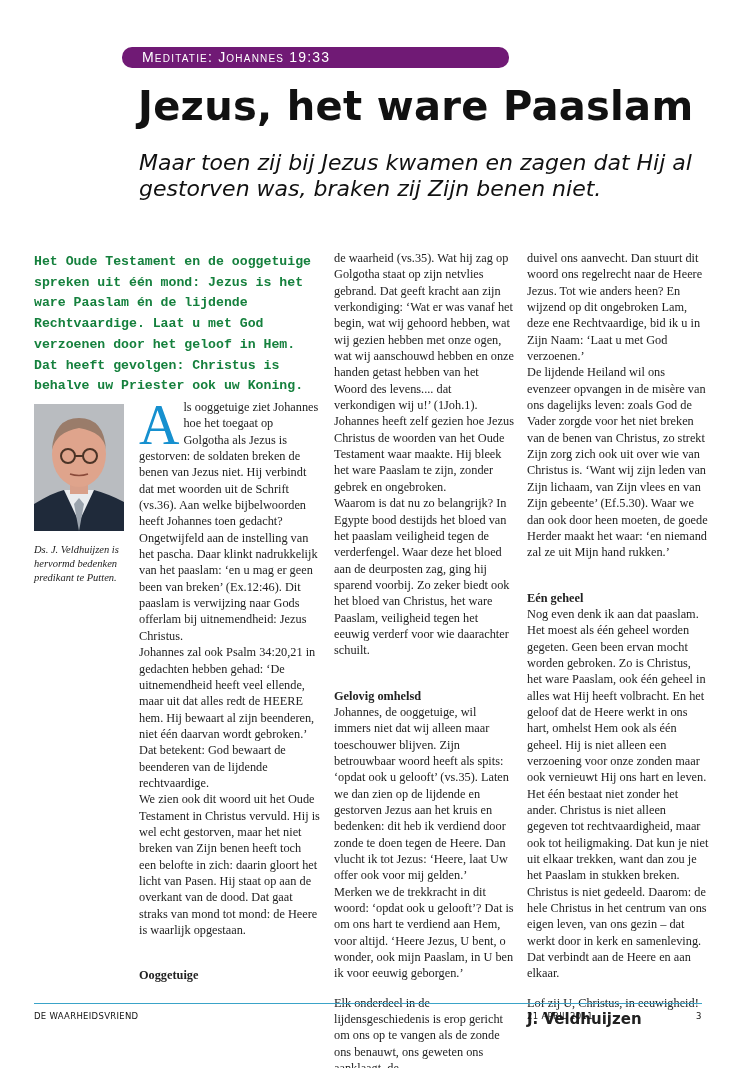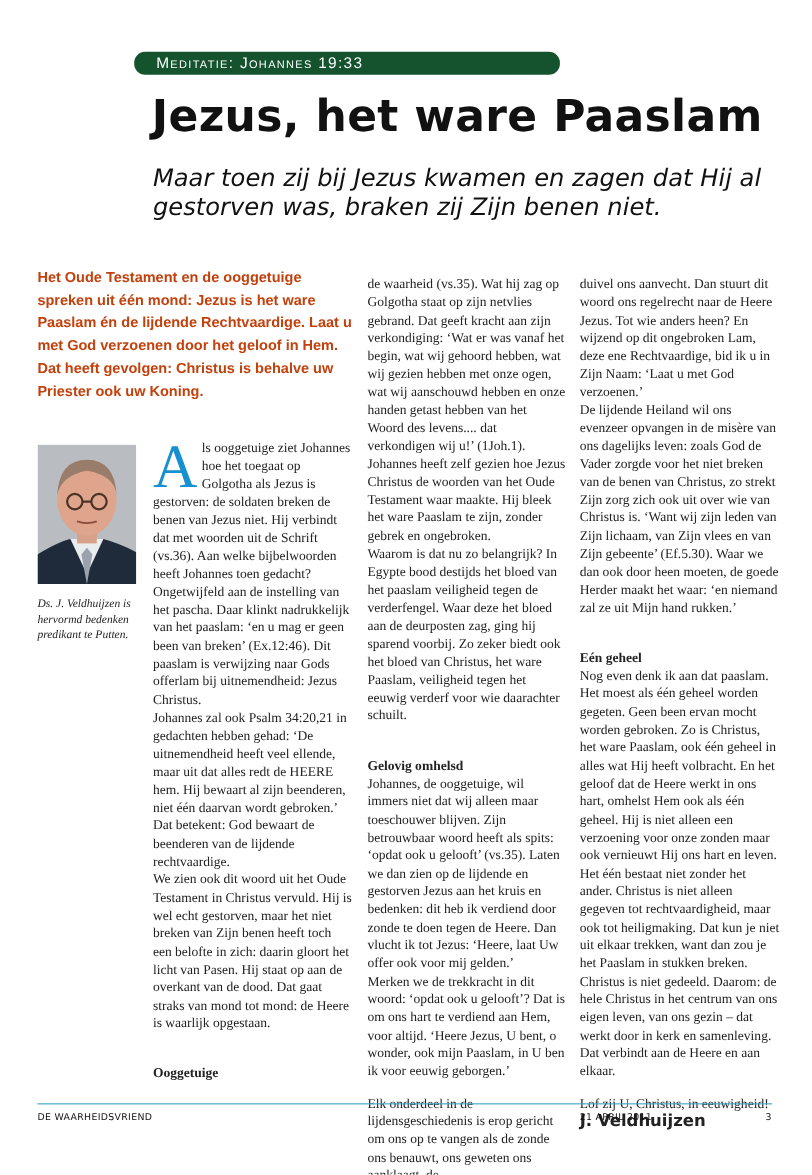--- a/index.html
+++ b/index.html
@@ -1,21 +1,21 @@
 <!DOCTYPE html>
 <html><head>
 <meta charset="utf-8">
 <style>
   html, body { margin:0; padding:0; background:#fff; }
   body { width:738px; height:1068px; position:relative; overflow:hidden; color:#1a1a1a; }
-  .kicker { position:absolute; left:122px; top:47px; width:387px; height:21px; background:#14532d; color:#fff;
+  .kicker { position:absolute; left:122px; top:47px; width:387px; height:21px; background:#701a75; color:#fff;
     font-family:"Liberation Sans", sans-serif; font-size:14px; letter-spacing:1.2px; line-height:21px; padding-left:20px; box-sizing:border-box; font-variant:small-caps;border-radius:10px; }
   .title { position:absolute; left:138px; top:82px; font-family:"DejaVu Sans", sans-serif; font-weight:bold; font-size:40px; letter-spacing:0.3px; color:#111; margin:0; line-height:48px;text-align:right; }
   .subtitle { position:absolute; left:139px; top:150px; width:570px; font-family:"DejaVu Sans", sans-serif; font-style:italic; font-size:22px; line-height:26px; color:#111; }
-  .lead { position:absolute; left:34px; top:242px; width:290px; font-family:Liberation Sans, sans-serif; font-weight:bold; font-size:13.2px; line-height:20.7px; color:#c2410c; }
+  .lead { position:absolute; left:34px; top:252px; width:290px; font-family:Liberation Mono, monospace; font-weight:bold; font-size:13.2px; line-height:20.7px; color:#15803d; }
   .photo { position:absolute; left:34px; top:404px; width:90px; height:127px; overflow:hidden; }
   .caption { position:absolute; left:34px; top:543px; width:95px; font-family:"Liberation Serif", serif; font-style:italic; font-size:10.5px; line-height:14px; color:#222; }
   .col { position:absolute; font-family:"Liberation Serif", serif; font-size:12.3px; line-height:16.35px; color:#222; }
   .col p { margin:0; }
   .col p.gap { margin-top:13px; }
   .col h3 { margin:29px 0 0 0; font-size:12.3px; line-height:16.35px; font-weight:bold; }
   .col1 { left:139px; top:399px; width:182px; }
   .col2 { left:334px; top:250px; width:180px; }
   .col3 { left:527px; top:250px; width:182px; }
   .dropcap { float:left; font-family:"Liberation Serif", serif; color:#1690cf; font-size:56px; line-height:44px; margin:4px 4px 0 0; }

